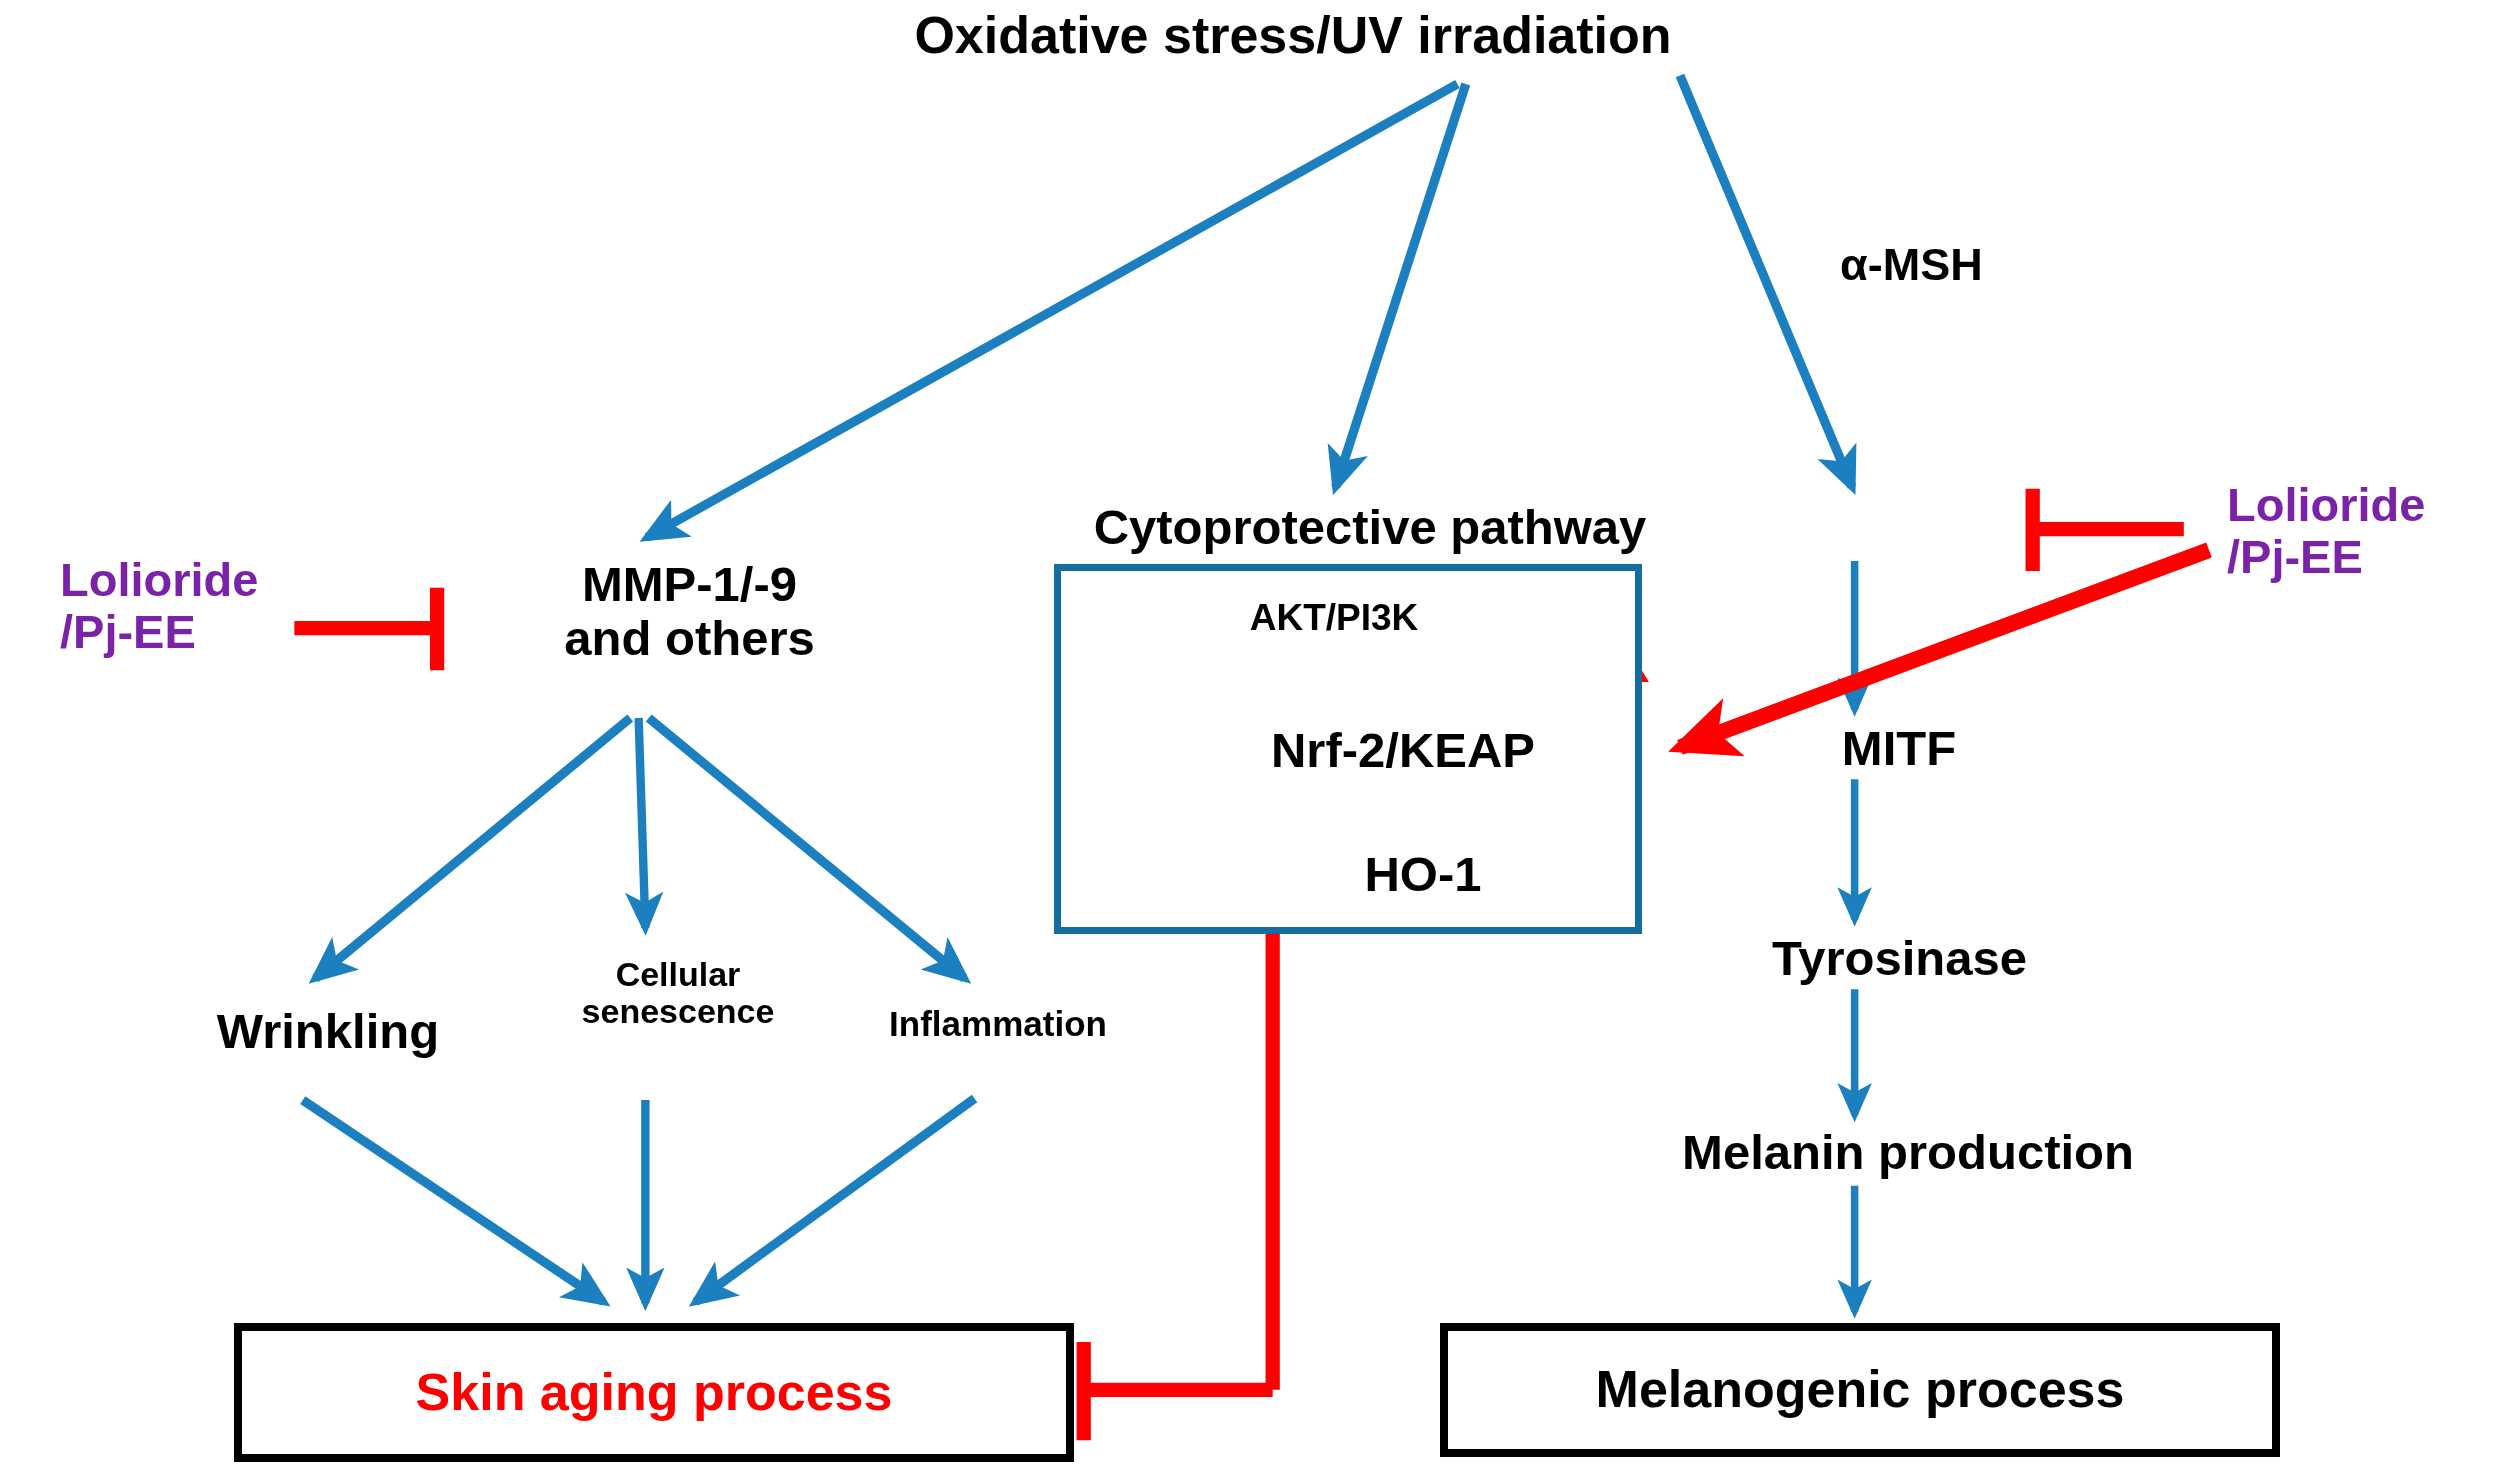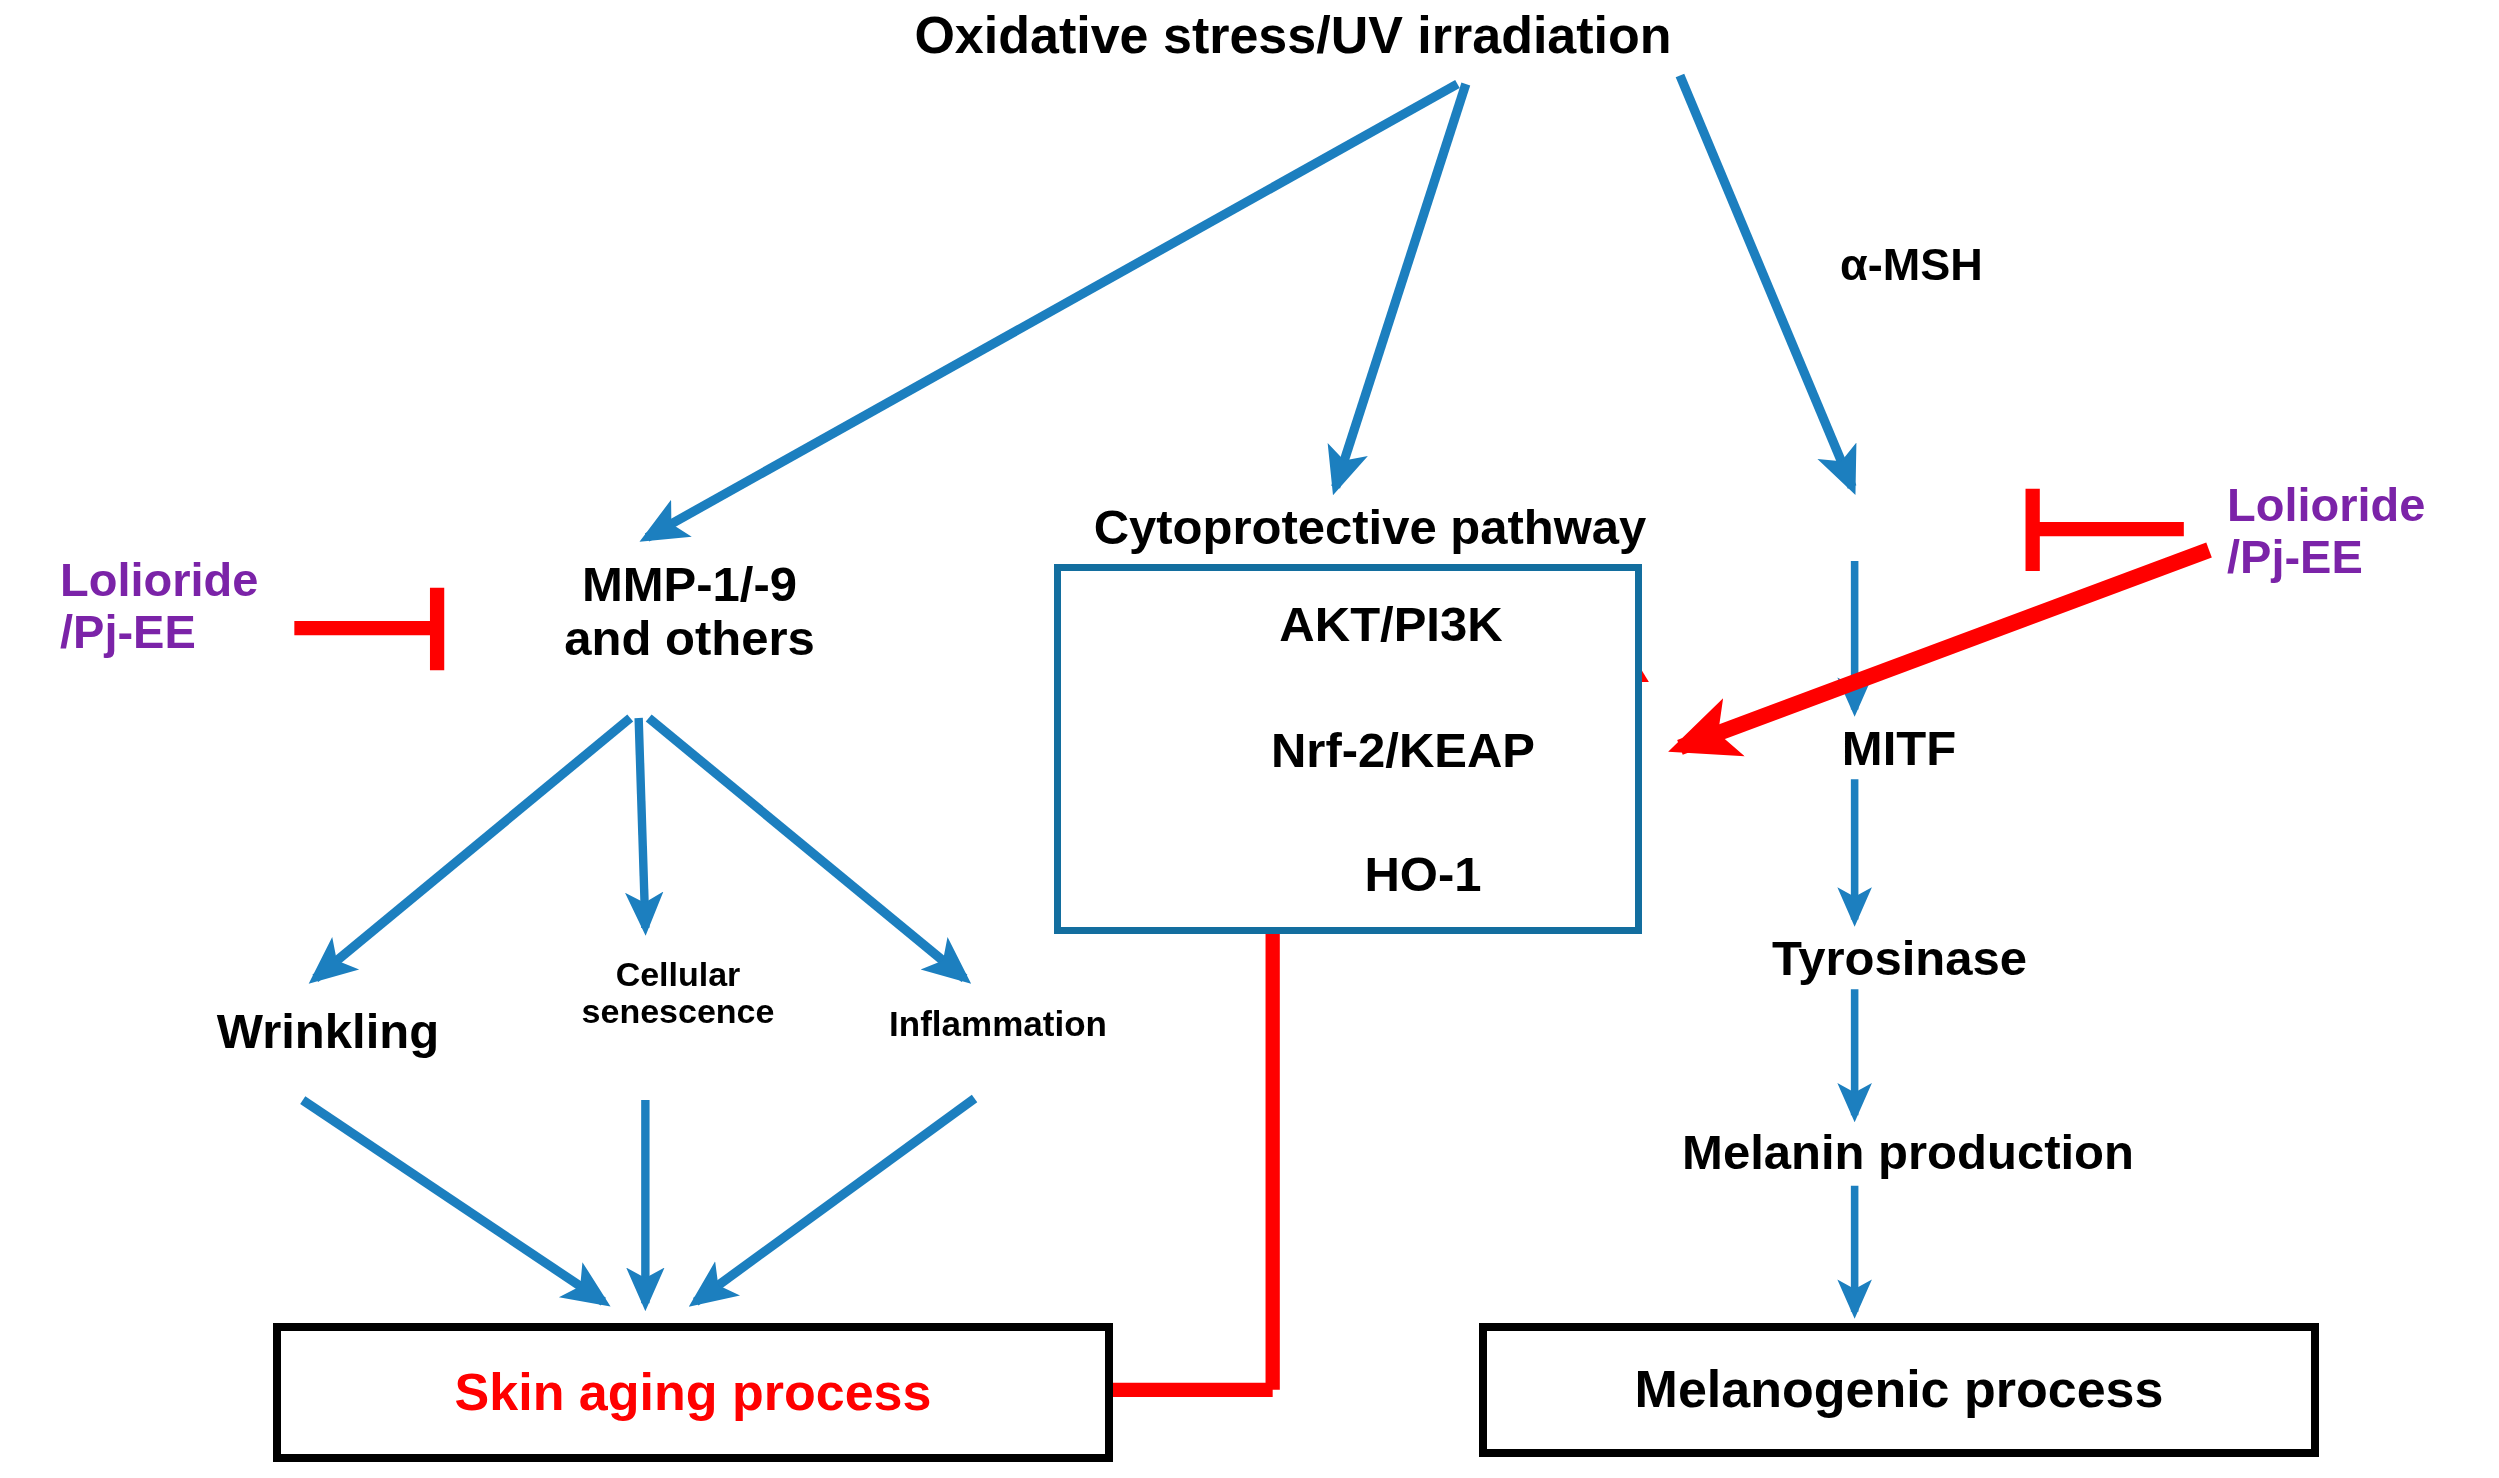--- a/index.html
+++ b/index.html
@@ -35,36 +35,35 @@
   .purple { color: #7B23A8; }
   .redtx  { color: #FF0000; }
 
   .title     { font-size: 52px; left: 0;    top: 6.7px;   width: 2500px; text-align: center; }
   .amsh      { font-size: 45px; left: 1797px; top: 240px; }
   .mmp       { font-size: 49px; left: 470px; top: 558px; width: 353px; text-align: center; }
   .cyto      { font-size: 49px; left: 970px; top: 501px; width: 714px; text-align: center; }
   .pcreb     { font-size: 49px; left: 1713px; top: 504px; width: 286px; text-align: center; }
   .lol-left  { font-size: 47px; left: 17px;  top: 554px; width: 277px; text-align: left; }
   .lol-right { font-size: 47px; left: 2184px; top: 479px; width: 316px; text-align: left; }
-  .akt       { font-size: 49px; left: 1054px; top: 598px; width: 588px; text-align: center; }
+  .akt       { font-size: 37px; left: 997px; top: 598px; width: 588px; text-align: center; }
   .nrf       { font-size: 49px; left: 1054px; top: 724px; width: 588px; text-align: center; padding-left: 12px; }
   .ho1       { font-size: 49px; left: 1054px; top: 848px; width: 588px; text-align: center; padding-left: 32px; }
   .mitf      { font-size: 49px; left: 1713px; top: 722px; width: 286px; text-align: center; }
   .wrink     { font-size: 49px; left: 134px; top: 1005px; width: 302px; text-align: center; }
   .cellsen   { font-size: 34px; left: 467px; top: 956px; width: 336px; text-align: center; }
   .infl      { font-size: 35px; left: 762px; top: 1005px; width: 386px; text-align: center; }
   .tyro      { font-size: 49px; left: 1680px; top: 932px; width: 353px; text-align: center; }
   .melprod   { font-size: 49px; left: 1571px; top: 1126px; width: 588px; text-align: center; }
 
   .box-black {
     position: absolute;
     border: 8.4px solid #000000;
     background: #ffffff;
     box-sizing: border-box;
-    margin-left: 39px;
   }
   .box-blue {
     position: absolute;
     border: 7.6px solid #136E9F;
     background: #ffffff;
     box-sizing: border-box;
   }
   .box-label {
     position: absolute;
     left: 0; right: 0;

